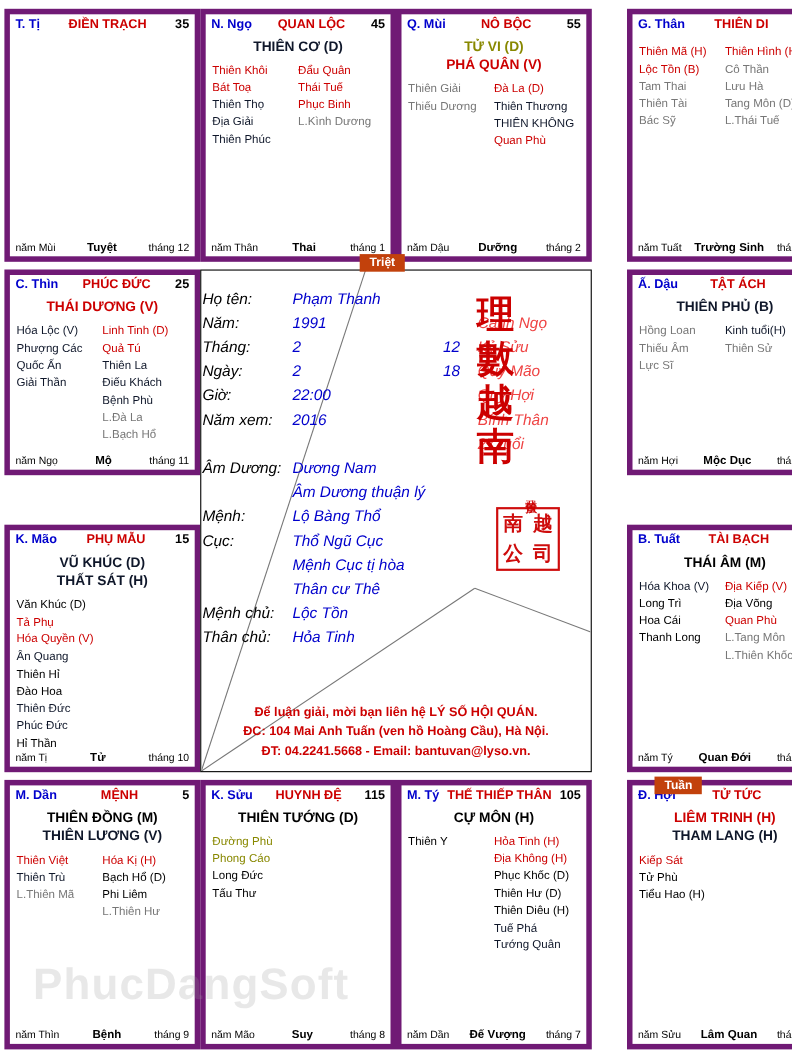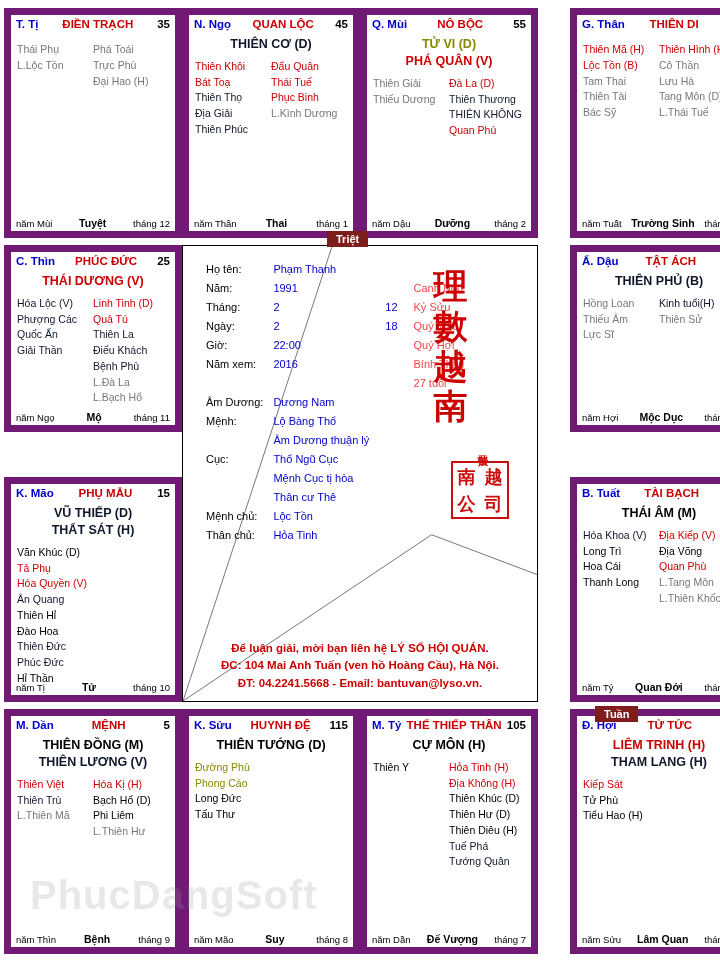--- a/index.html
+++ b/index.html
@@ -10,21 +10,21 @@
     background:#ffffff;
     color:#000;
     position:relative;
     overflow:hidden;
   }
   .chart {
     position:absolute; left:0; top:0; width:720px; height:960px;
   }
   .cell {
     position:absolute;
-    border:7px solid #701a75;
+    border:5px solid #701a75;
     overflow:hidden;
     background:#fff;
   }
   
   .r1 { top:8px; height:230px; }
   .r2 { top:245px; height:187px; }
   .r3 { top:477px; height:225px; }
   .r4 { top:709px; height:245px; }
 
   .c1 { left:4px; width:178px; }
@@ -80,24 +80,25 @@
   
   .green { color:#0f172a; }
   .red { color:#cc0000; }
   .black { color:#000000; }
   .gray { color:#777777; }
   .olive { color:#888800; }
 
   
   .info {
     position:absolute;
-    left:23px; top:14px;
-    font-size:11px;
+    left:1px; top:14px;
+    font-size:14px;
     color:#0000cc;
     line-height:1.0;
+    font-style:italic;
   }
   .info table { border-collapse:collapse; }
   .info td { padding:4px 6px 4px 0; vertical-align:top; white-space:nowrap; }
   .info td.lab { color:#000; padding-right:10px; }
   .info td.v1 { color:#0000cc; padding-right:16px; }
   .info td.v2 { color:#0000cc; padding-right:16px; }
   .info td.v3 { color:#ef4444;margin-left:34px; }
 
   .cjk {
     position:absolute;
@@ -149,21 +150,21 @@
     line-height:1.55;
   }
 
   .diag {
     position:absolute; left:0; top:0; width:100%; height:100%;
     pointer-events:none;
   }
 
   .tag {
     position:absolute;
-    background:#7f1d1d;
+    background:#c2410c;
     color:#fff;
     font-size:11px;
     font-weight:bold;
     padding:2px 9px;
     z-index:5;
   }
   .tag-triet { left:327px; top:231px; }
   .tag-tuan { left:595px; top:706px; }
 
   .watermark {
@@ -182,31 +183,20 @@
 
 <div class="chart">
 
   <div class="cell r1 c1">
     <div class="hdr">
       <span class="cung">T. Tị</span>
       <span class="pal">ĐIỀN TRẠCH</span>
       <span class="num">35</span>
     </div>
     <div class="stars-main"></div>
-    <div class="cols">
-      <div class="col">
-          <div class="gray">Thái Phụ</div>
-          <div class="gray">L.Lộc Tồn</div>
-        </div>
-      <div class="col">
-          <div class="gray">Phá Toái</div>
-          <div class="gray">Trực Phù</div>
-          <div class="gray">Đại Hao (H)</div>
-        </div>
-    </div>
     <div class="footer">
       <span>năm Mùi</span>
       <span class="mid">Tuyệt</span>
       <span>tháng 12</span>
     </div>
   </div>
 
   <div class="cell r1 c2">
     <div class="hdr">
       <span class="cung">N. Ngọ</span>
@@ -357,21 +347,21 @@
     </div>
   </div>
 
   <div class="cell r3 c1">
     <div class="hdr">
       <span class="cung">K. Mão</span>
       <span class="pal">PHỤ MẪU</span>
       <span class="num">15</span>
     </div>
     <div class="stars-main">
-        <div class="green">VŨ THIẾP (D)</div>
+        <div class="green">VŨ KHÚC (D)</div>
         <div class="green">THẤT SÁT (H)</div>
       </div>
     <div class="cols">
       <div class="col">
           <div class="black">Văn Khúc (D)</div>
           <div class="red">Tả Phụ</div>
           <div class="red">Hóa Quyền (V)</div>
           <div class="green">Ân Quang</div>
           <div class="black">Thiên Hỉ</div>
           <div class="black">Đào Hoa</div>
@@ -483,21 +473,21 @@
     <div class="stars-main">
         <div class="black">CỰ MÔN (H)</div>
       </div>
     <div class="cols">
       <div class="col">
           <div class="black">Thiên Y</div>
         </div>
       <div class="col">
           <div class="red">Hỏa Tinh (H)</div>
           <div class="red">Địa Không (H)</div>
-          <div class="black">Thiên Khúc (D)</div>
+          <div class="black">Phục Khốc (D)</div>
           <div class="black">Thiên Hư (D)</div>
           <div class="black">Thiên Diêu (H)</div>
           <div class="green">Tuế Phá</div>
           <div class="green">Tướng Quân</div>
         </div>
     </div>
     <div class="footer">
       <span>năm Dần</span>
       <span class="mid">Đế Vượng</span>
       <span>tháng 7</span>
@@ -580,28 +570,28 @@
               <td class="v2"></td>
               <td class="v3">27 tuổi</td>
             </tr>
             <tr>
               <td class="lab">Âm Dương:</td>
               <td class="v1">Dương Nam</td>
               <td class="v2"></td>
               <td class="v3"></td>
             </tr>
             <tr>
+              <td class="lab"></td>
+              <td class="v1">Âm Dương thuận lý</td>
+              <td class="v2"></td>
+              <td class="v3"></td>
+            </tr>
+            <tr>
               <td class="lab">Mệnh:</td>
               <td class="v1">Lộ Bàng Thổ</td>
-              <td class="v2"></td>
-              <td class="v3"></td>
-            </tr>
-            <tr>
-              <td class="lab"></td>
-              <td class="v1">Âm Dương thuận lý</td>
               <td class="v2"></td>
               <td class="v3"></td>
             </tr>
             <tr>
               <td class="lab">Cục:</td>
               <td class="v1">Thổ Ngũ Cục</td>
               <td class="v2"></td>
               <td class="v3"></td>
             </tr>
             <tr>

